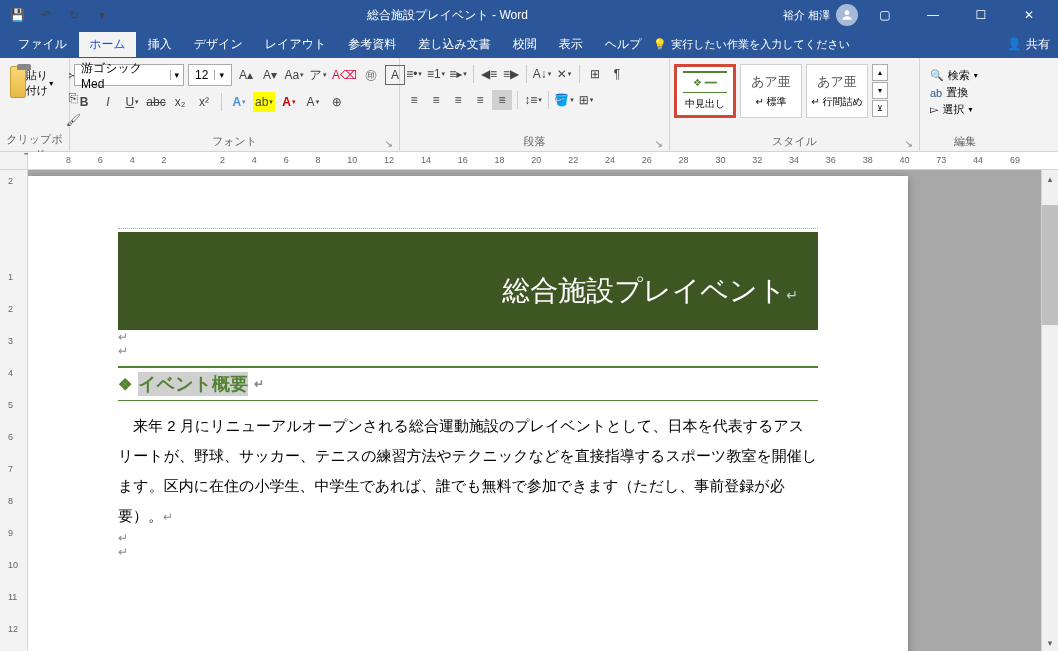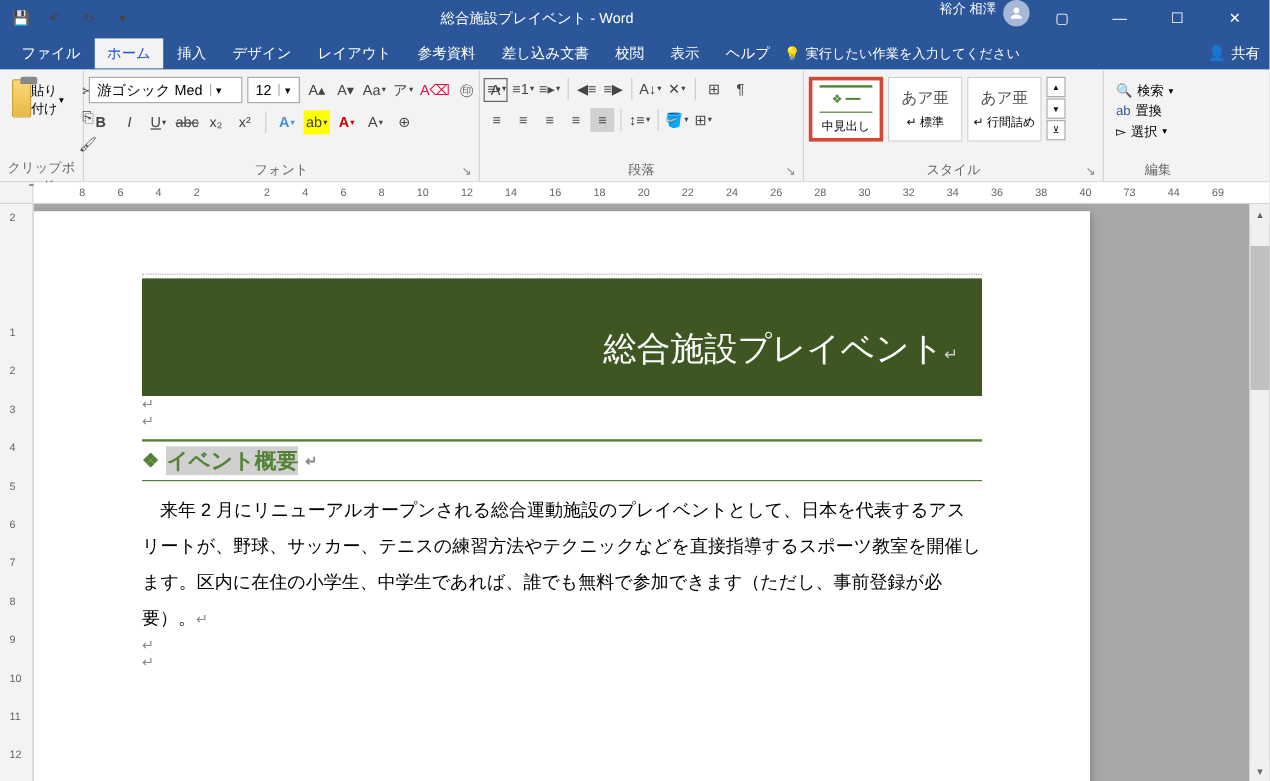--- a/index.html
+++ b/index.html
@@ -1,20 +1,20 @@
 <!DOCTYPE html>
 <html><head>
 <meta charset="utf-8">
 <style>
 *{box-sizing:border-box;margin:0;padding:0;font-family:"Yu Gothic","Meiryo",sans-serif}
 body{width:1058px;height:651px;background:#fff;overflow:hidden}
 .titlebar{height:30px;background:#2b579a;display:flex;align-items:center;color:#fff;font-size:12px}
 .tb-left{display:flex;gap:8px;padding-left:8px;align-items:center}
 .tb-center{flex:1;text-align:center}
-.tb-right{display:flex;gap:6px;padding-right:8px}
+.tb-right{display:flex;align-items:center;gap:6px;padding-right:8px}
 .tb-btn{width:42px;height:30px;display:flex;align-items:center;justify-content:center}
 .avatar{width:22px;height:22px;border-radius:50%;background:#a8b8d8;display:flex;align-items:center;justify-content:center}
 .menubar{height:28px;background:#2b579a;display:flex;align-items:center;padding:0 8px;gap:2px;color:#fff;font-size:12px}
 .menu-item{padding:4px 10px;cursor:pointer}
 .menu-item.active{background:#f3f3f3;color:#1d4ed8}
 .menu-spacer{flex:1}
 .tell-me{display:flex;align-items:center;gap:4px;font-size:11px}
 .share{display:flex;align-items:center;gap:4px;margin-left:auto}
 .ribbon{height:94px;background:#f3f3f3;border-bottom:1px solid #d4d4d4;display:flex}
 .rg{border-right:1px solid #d4d4d4;display:flex;flex-direction:column;padding:2px 4px 0}
@@ -122,21 +122,21 @@
         <span class="ibtn">⎘</span>
         <span class="ibtn">🖌</span>
       </div>
     </div>
     <div class="rg-label"><span>クリップボード</span><span class="dlg">↘</span></div>
   </div>
 
   <div class="rg" style="width:330px">
     <div class="rg-body" style="flex-direction:column;gap:6px">
       <div class="font-row">
-        <div class="combo" style="width:128px">
+        <div class="combo" style="width:110px">
             <span class="combo-txt">游ゴシック Med</span>
             <span class="combo-dd">▾</span>
           </div>
         <div class="combo" style="width:44px">
             <span class="combo-txt">12</span>
             <span class="combo-dd">▾</span>
           </div>
         <span class="ibtn">A▴</span>
         <span class="ibtn">A▾</span>
         <span class="ibtn dd">Aa</span>

